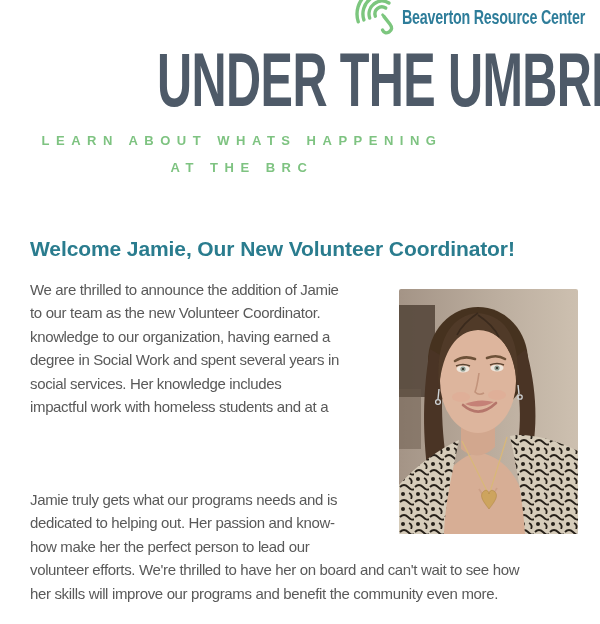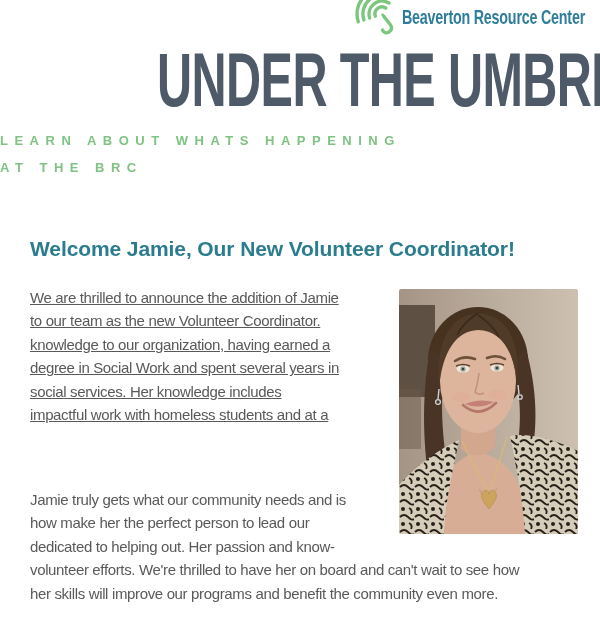--- a/index.html
+++ b/index.html
@@ -13,29 +13,29 @@
   .logo-text{position:absolute;left:60px;top:15px;font-size:21px;font-weight:700;
              color:#2e7d9a;white-space:nowrap;letter-spacing:-.3px;
              transform:scaleX(.68);transform-origin:left top;}
 
   
   .title-row{position:absolute;left:0;top:42px;width:600px;text-align:center;white-space:nowrap;}
   .title-row span{display:inline-block;font-size:76px;font-weight:700;line-height:1;
                   color:#4e5a68;letter-spacing:-1px;transform:scaleX(.64);transform-origin:center top;}
 
   
-  .tagline{position:absolute;left:0;top:127px;width:484px;
+  .tagline{position:absolute;left:0;top:127px;width:484px;text-align:center;
            font-size:13px;font-weight:700;letter-spacing:6.5px;line-height:27px;color:#7ec381;}
 
   
   .article-heading{position:absolute;left:30px;top:226px;font-size:21px;font-weight:700;
                    color:#2a7c8e;letter-spacing:-.1px;margin-top:11px;}
   .para{position:absolute;left:30px;font-size:15px;line-height:23.4px;color:#595959;
         letter-spacing:-.35px;white-space:nowrap;}
-  #para1{top:286px;text-decoration:underline;}
+  #para1{top:278px;}
   #para2{top:488px;}
 
   
   .photo{position:absolute;left:399px;top:289px;width:179px;height:245px;
          border-radius:2px;overflow:hidden;}
   .photo svg{display:block;}
 </style>
 </head>
 <body>
 
@@ -68,23 +68,23 @@
 
   <div id="para1" class="para">
       <div>We are thrilled to announce the addition of Jamie</div>
       <div>to our team as the new Volunteer Coordinator.</div>
       <div>knowledge to our organization, having earned a</div>
       <div>degree in Social Work and spent several years in</div>
       <div>social services. Her knowledge includes</div>
       <div>impactful work with homeless students and at a</div>
     </div>
   <div id="para2" class="para">
-      <div>Jamie truly gets what our community needs and is</div>
+      <div>Jamie truly gets what our programs needs and is</div>
+      <div>dedicated to helping out. Her passion and know-</div>
       <div>how make her the perfect person to lead our</div>
-      <div>dedicated to helping out. Her passion and know-</div>
       <div>volunteer efforts. We're thrilled to have her on board and can't wait to see how</div>
       <div>her skills will improve our programs and benefit the community even more.</div>
     </div>
 
   <div class="photo" title="Portrait photo of Jamie, smiling woman with long brown hair, patterned blouse and heart pendant necklace">
     <svg width="179" height="245" viewBox="0 0 179 245">
       <defs>
         <linearGradient id="wall" x1="0" y1="0" x2="1" y2="0">
           <stop offset="0" stop-color="#a49486"></stop>
           <stop offset="0.55" stop-color="#bcae9f"></stop>

